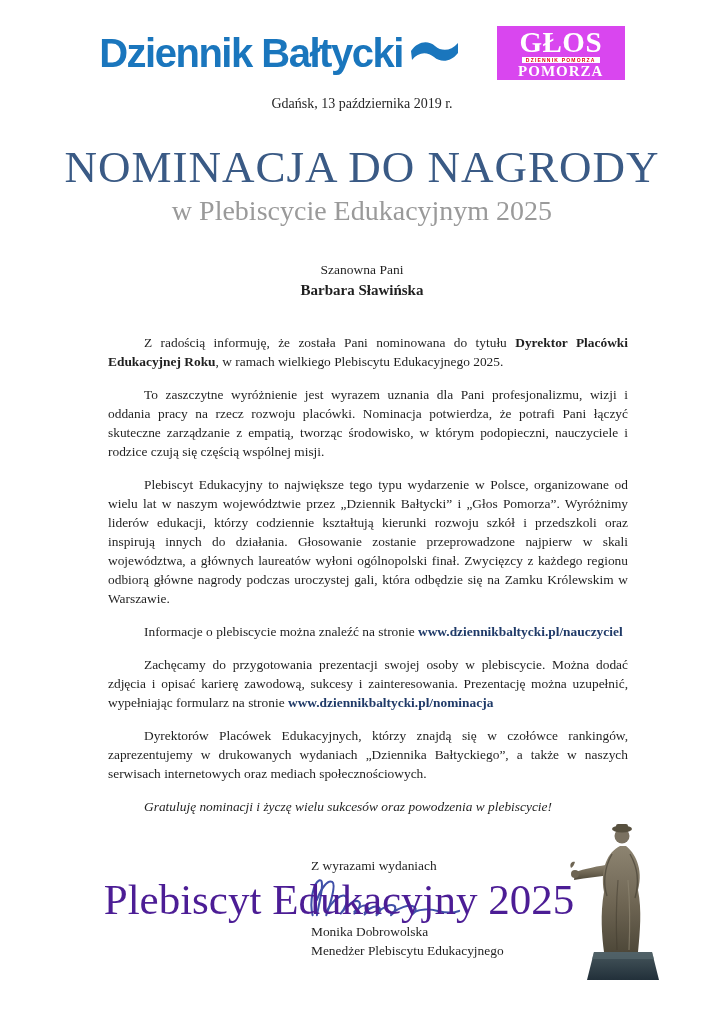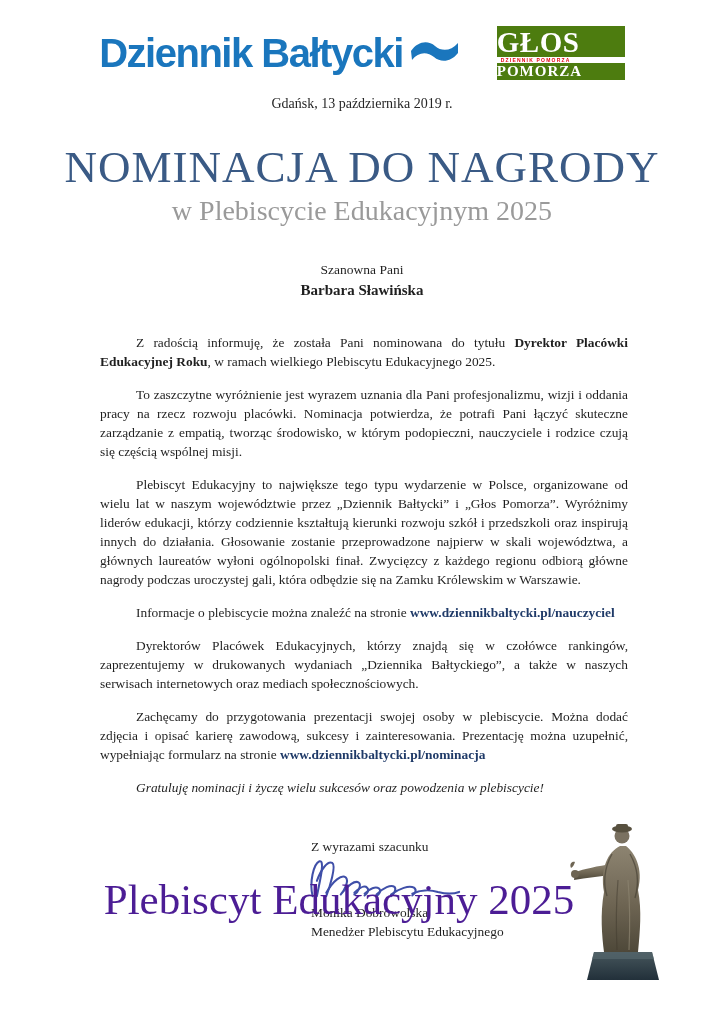--- a/index.html
+++ b/index.html
@@ -33,23 +33,24 @@
     font-size: 40px;
     letter-spacing: -1.5px;
     color: #1a76bd;
     white-space: nowrap;
   }
   .db-wave { display: block; }
 
   .glos-logo {
     width: 128px;
     height: 54px;
-    background: #4d7c0f;
+    background: #d946ef;
     display: flex;
     flex-direction: column;
+    align-items: center;
     justify-content: center;
     padding-top: 2px;
     box-sizing: border-box;
   }
   .glos-top {
     color: #ffffff;
     font-family: "Liberation Serif", serif;
     font-weight: 700;
     font-size: 29px;
     line-height: 28px;
@@ -105,21 +106,21 @@
   .salutation .name  { font-size: 15px; line-height: 21px; font-weight: 700; }
 
   
   .content {
     margin: 32px 68px 0 68px;
     font-size: 13.4px;
     line-height: 19px;
     text-align: justify;
   }
   .content p {
-    margin: 0 0 14px 4px;
+    margin: 0 0 14px 12px;
     text-indent: 36px;
   }
   .content p.last { margin-bottom: 0; font-style: italic; }
   .doc-link {
     color: #1f3a68;
     font-weight: 700;
     text-decoration: none;
     cursor: pointer;
   }
 
@@ -183,29 +184,29 @@
 
   <div class="content">
     <p><span>Z radością informuję, że została Pani nominowana do tytułu </span><strong>Dyrektor Placówki Edukacyjnej Roku</strong><span>, w ramach wielkiego Plebiscytu Edukacyjnego 2025.</span></p>
 
     <p>To zaszczytne wyróżnienie jest wyrazem uznania dla Pani profesjonalizmu, wizji i oddania pracy na rzecz rozwoju placówki. Nominacja potwierdza, że potrafi Pani łączyć skuteczne zarządzanie z empatią, tworząc środowisko, w którym podopieczni, nauczyciele i rodzice czują się częścią wspólnej misji.</p>
 
     <p>Plebiscyt Edukacyjny to największe tego typu wydarzenie w Polsce, organizowane od wielu lat w naszym województwie przez „Dziennik Bałtycki” i „Głos Pomorza”. Wyróżnimy liderów edukacji, którzy codziennie kształtują kierunki rozwoju szkół i przedszkoli oraz inspirują innych do działania. Głosowanie zostanie przeprowadzone najpierw w skali województwa, a głównych laureatów wyłoni ogólnopolski finał. Zwycięzcy z każdego regionu odbiorą główne nagrody podczas uroczystej gali, która odbędzie się na Zamku Królewskim w Warszawie.</p>
 
     <p><span>Informacje o plebiscycie można znaleźć na stronie </span><a class="doc-link">www.dziennikbaltycki.pl/nauczyciel</a></p>
 
+    <p><span>Zachęcamy do przygotowania prezentacji swojej osoby w plebiscycie. Można dodać zdjęcia i opisać karierę zawodową, sukcesy i zainteresowania. Prezentację można uzupełnić, wypełniając formularz na stronie </span><a class="doc-link">www.dziennikbaltycki.pl/nominacja</a></p>
+
     <p>Dyrektorów Placówek Edukacyjnych, którzy znajdą się w czołówce rankingów, zaprezentujemy w drukowanych wydaniach „Dziennika Bałtyckiego”, a także w naszych serwisach internetowych oraz mediach społecznościowych.</p>
 
-    <p><span>Zachęcamy do przygotowania prezentacji swojej osoby w plebiscycie. Można dodać zdjęcia i opisać karierę zawodową, sukcesy i zainteresowania. Prezentację można uzupełnić, wypełniając formularz na stronie </span><a class="doc-link">www.dziennikbaltycki.pl/nominacja</a></p>
-
     <p class="last">Gratuluję nominacji i życzę wielu sukcesów oraz powodzenia w plebiscycie!</p>
   </div>
 
   <div class="signature">
-    <div>Z wyrazami szacunku</div>
+    <div>Z wyrazami wydaniach</div>
     <span>
       <svg class="sig-svg" width="172" height="46" viewBox="0 0 200 54">
         <g stroke="#3f4fa8" stroke-width="2.4" fill="none" stroke-linecap="round" stroke-linejoin="round">
           <path d="M8,46 C4,30 9,8 16,5 C23,3 16,30 13,46"></path>
           <path d="M13,28 C18,14 26,4 31,7 C36,10 28,36 24,46"></path>
           <path d="M24,42 C32,28 42,20 47,24 C51,28 45,40 41,44 C49,33 58,27 62,30 C66,33 61,42 57,44"></path>
           <path d="M57,42 C63,36 69,33 72,36 C75,39 72,43 69,45"></path>
           <path d="M69,43 C75,37 82,34 86,37 C89,40 86,44 83,46"></path>
           <path d="M83,44 C91,36 100,32 104,35 C107,38 103,44 100,46"></path>
           <path d="M100,44 C110,37 121,33 127,36 C131,39 128,43 125,45"></path>

